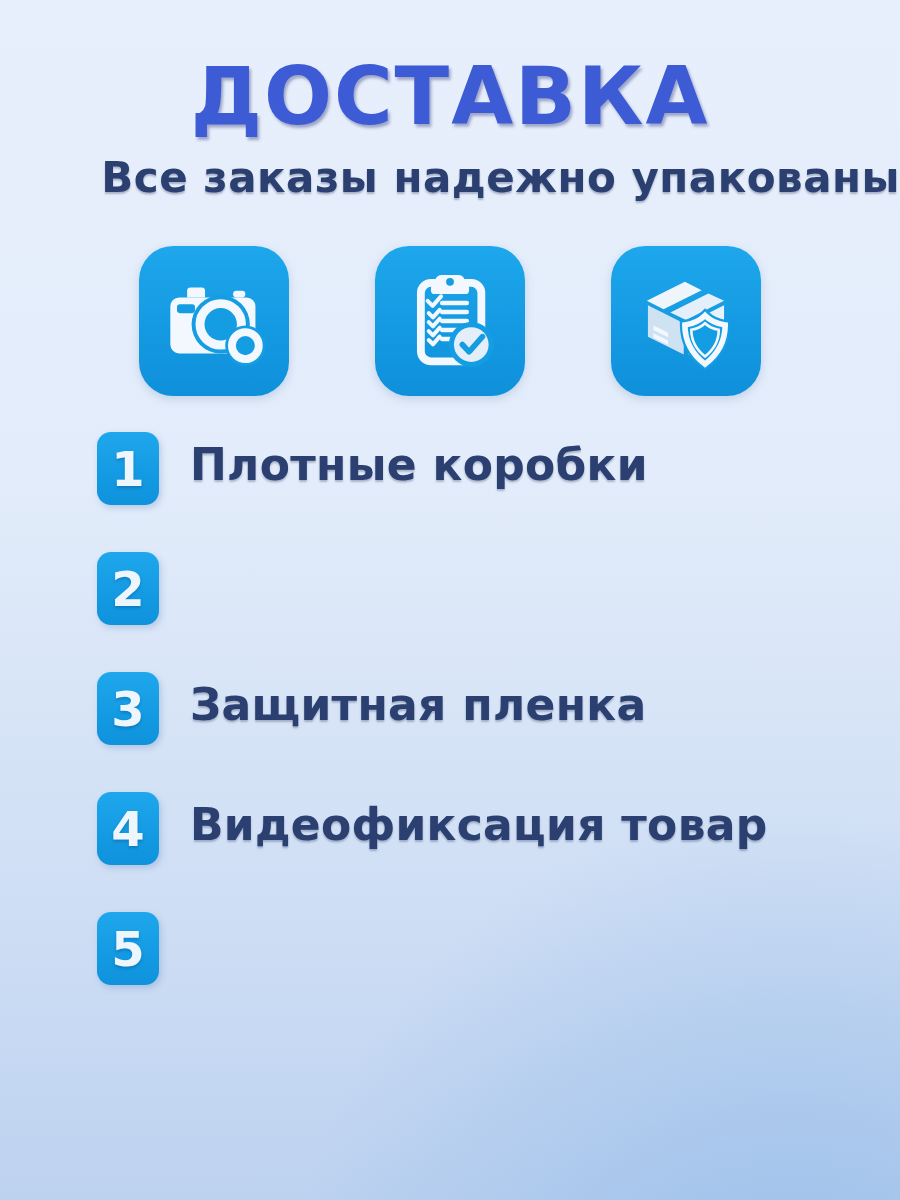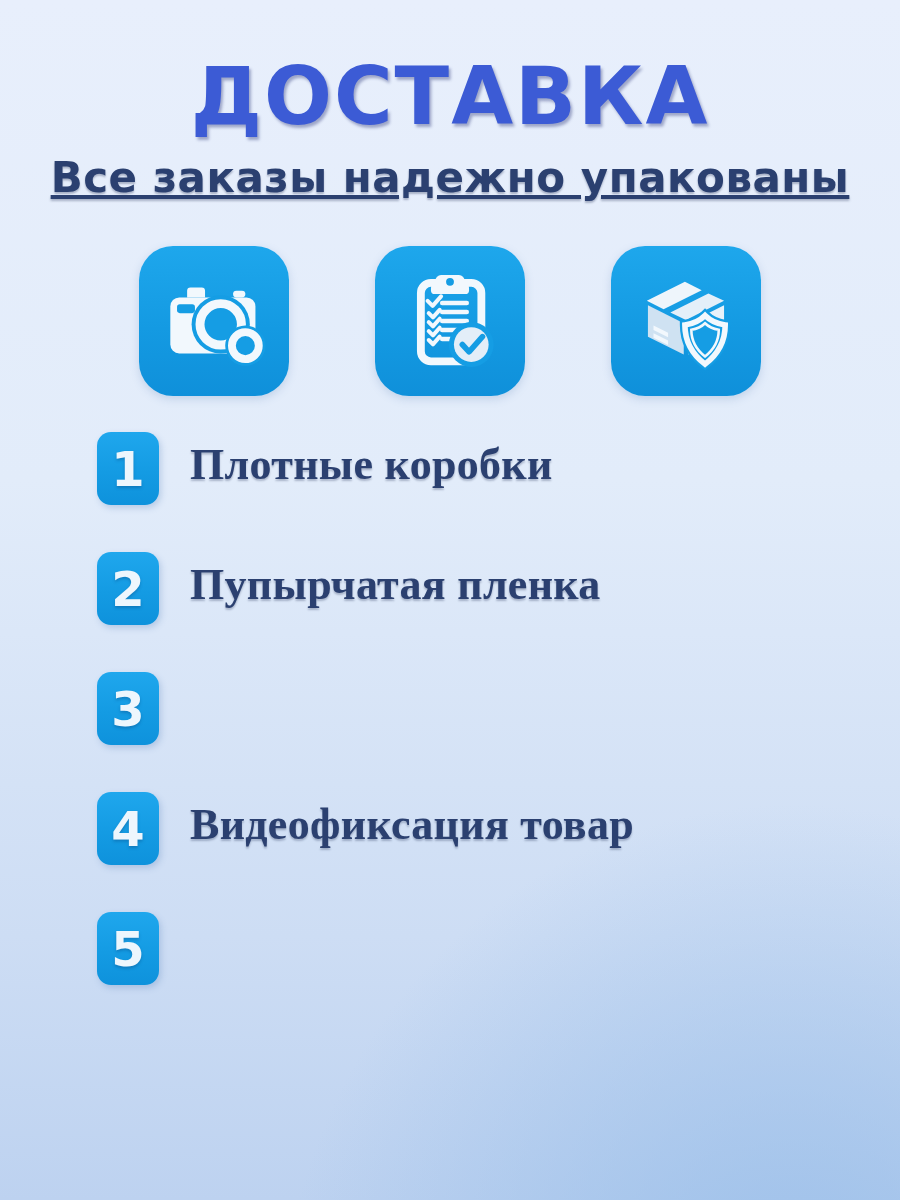--- a/index.html
+++ b/index.html
@@ -14,25 +14,24 @@
   }
 
   .title {
     margin-top:50px; text-align:center;
     font-size:80px; font-weight:800; letter-spacing:2px;
     color:#3c5bd5;
     text-shadow: 2px 3px 3px rgba(36,48,115,0.38);
   }
 
   .subtitle {
-    margin-top:10px; text-align:center;
+    margin-top:10px; text-align:right;
     font-size:42px; font-weight:800; letter-spacing:0.5px;
     color:#2b4070;
     text-shadow: 0 2px 2px rgba(23,37,77,0.30);
-    text-decoration: underline;
   }
 
   .icons-row {
     display:flex; justify-content:center; gap:86px; margin-top:44px;
   }
   .tile {
     width:150px; height:150px; border-radius:34px;
     background: linear-gradient(180deg, #1ea7ec 0%, #149ae2 55%, #0f90da 100%);
     display:flex; align-items:center; justify-content:center;
     box-shadow: 0 3px 8px rgba(90,130,185,0.25);
@@ -49,21 +48,20 @@
     background: linear-gradient(180deg, #1fa7ed 0%, #149be3 55%, #0e92dc 100%);
     color:#edf6fd; font-size:48px; font-weight:800;
     display:flex; align-items:center; justify-content:center;
     text-shadow: 0 2px 3px rgba(8,70,125,0.35);
     box-shadow: 2px 3px 6px rgba(90,130,185,0.30);
   }
   .step-text {
     font-size:44px; font-weight:800; letter-spacing:0.3px;
     color:#2b4070; line-height:1.34; max-width:645px; padding-top:4px;
     text-shadow: 0 2px 2px rgba(23,37,77,0.28);
-    font-family: Liberation Serif, serif;
   }
 </style>
 </head>
 <body>
 
 <div class="poster">
 
   <h1 class="title">ДОСТАВКА</h1>
 
   <div class="subtitle">Все заказы надежно упакованы</div>
@@ -125,24 +123,24 @@
 
   </div>
 
   <ul class="steps">
     <li class="step">
       <span class="badge">1</span>
       <span class="step-text">Плотные коробки</span>
     </li>
     <li class="step">
       <span class="badge">2</span>
-      <span class="step-text">Пупырчатая пленка</span>
     </li>
     <li class="step">
       <span class="badge">3</span>
+      <span class="step-text">Защитная пленка</span>
     </li>
     <li class="step">
       <span class="badge">4</span>
       <span class="step-text">Видеофиксация товар</span>
     </li>
     <li class="step">
       <span class="badge">5</span>
     </li>
   </ul>
 

